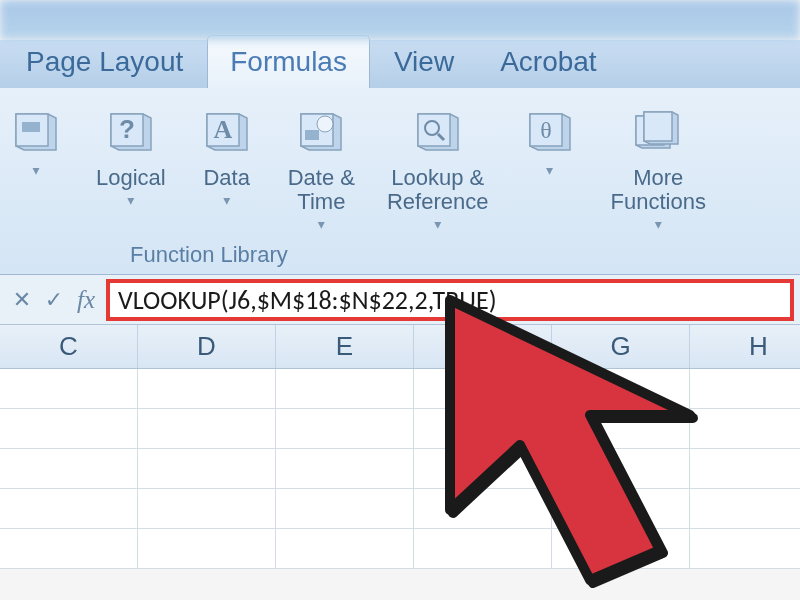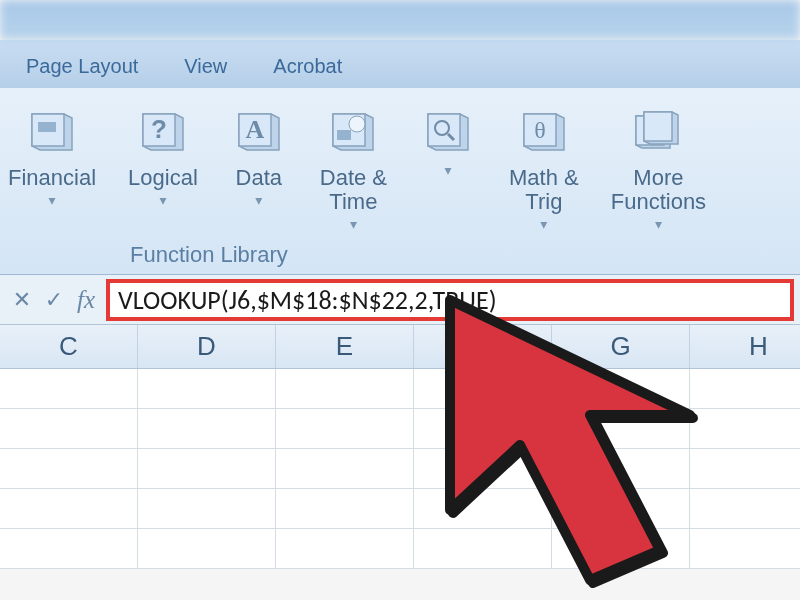--- a/index.html
+++ b/index.html
@@ -19,21 +19,21 @@
     .ribbon-tabs {
       display: flex;
       background: linear-gradient(to bottom, #c9ddf2, #b5cfe8);
       height: 48px;
       align-items: flex-end;
       padding: 0 4px;
     }
     .ribbon-tab {
       padding: 10px 22px;
       color: #3b6a9a;
-      font-size: 20px;
+      font-size: 28px;
       cursor: pointer;
       border-radius: 5px 5px 0 0;
       margin-right: 2px;
     }
     .ribbon-tab.active {
       background: linear-gradient(to bottom, #f5f9fd, #e8f1fa);
       color: #4a7bb5;
       border: 1px solid #9cb8d6;
       border-bottom: none;
     }
@@ -158,36 +158,36 @@
       filter: drop-shadow(3px 3px 0px #1a1a1a);
     }
   </style>
 </head>
 <body>
 
 <div class="blur-top"></div>
 
 <div class="ribbon-tabs">
   <div class="ribbon-tab">Page Layout</div>
+  <div class="ribbon-tab active">Formulas</div>
   <div class="ribbon-tab">View</div>
   <div class="ribbon-tab">Acrobat</div>
 </div>
 
 <div class="ribbon-panel">
   <div class="ribbon-group">
 
     <div class="ribbon-button" style="min-width:70px;padding-left:0">
       <div class="book-icon">
         <svg viewBox="0 0 56 56">
             <path d="M8 10 L40 10 L48 14 L48 46 L16 46 L8 42 Z" fill="#b8d0e8" stroke="#7a96b2" stroke-width="1.5"></path>
             <path d="M8 10 L40 10 L40 42 L8 42 Z" fill="#d8e8f8" stroke="#7a96b2" stroke-width="1.5"></path>
             <rect x="14" y="18" width="18" height="10" fill="#88a8c8"></rect>
           </svg>
       </div>
-      <span class="label"><span>Financial</span></span>
       <span class="dropdown-caret">▾</span>
     </div>
 
     <div class="ribbon-button">
       <div class="book-icon">
         <svg viewBox="0 0 56 56">
             <path d="M8 10 L40 10 L48 14 L48 46 L16 46 L8 42 Z" fill="#b8d0e8" stroke="#7a96b2" stroke-width="1.5"></path>
             <path d="M8 10 L40 10 L40 42 L8 42 Z" fill="#d8e8f8" stroke="#7a96b2" stroke-width="1.5"></path>
             <text x="24" y="34" font-size="26" font-weight="bold" fill="#5a7a9a" text-anchor="middle">?</text>
           </svg>
@@ -224,33 +224,33 @@
 
     <div class="ribbon-button">
       <div class="book-icon">
         <svg viewBox="0 0 56 56">
             <path d="M8 10 L40 10 L48 14 L48 46 L16 46 L8 42 Z" fill="#b8d0e8" stroke="#7a96b2" stroke-width="1.5"></path>
             <path d="M8 10 L40 10 L40 42 L8 42 Z" fill="#d8e8f8" stroke="#7a96b2" stroke-width="1.5"></path>
             <circle cx="22" cy="24" r="7" fill="none" stroke="#5a7a9a" stroke-width="2"></circle>
             <line x1="28" y1="30" x2="34" y2="36" stroke="#5a7a9a" stroke-width="3"></line>
           </svg>
       </div>
+      <span class="label" style="white-space:pre-line">Lookup &amp;
+Reference</span>
       <span class="dropdown-caret">▾</span>
     </div>
 
     <div class="ribbon-button">
       <div class="book-icon">
         <svg viewBox="0 0 56 56">
             <path d="M8 10 L40 10 L48 14 L48 46 L16 46 L8 42 Z" fill="#b8d0e8" stroke="#7a96b2" stroke-width="1.5"></path>
             <path d="M8 10 L40 10 L40 42 L8 42 Z" fill="#d8e8f8" stroke="#7a96b2" stroke-width="1.5"></path>
             <text x="24" y="34" font-size="24" fill="#5a7a9a" text-anchor="middle" font-family="serif">θ</text>
           </svg>
       </div>
-      <span class="label" style="white-space:pre-line">Math &amp;
-Trig</span>
       <span class="dropdown-caret">▾</span>
     </div>
 
     <div class="ribbon-button">
       <div class="book-icon">
         <svg viewBox="0 0 56 56">
             <path d="M6 12 L34 12 L40 15 L40 44 L12 44 L6 41 Z" fill="#b8d0e8" stroke="#7a96b2" stroke-width="1.5"></path>
             <path d="M6 12 L34 12 L34 41 L6 41 Z" fill="#d8e8f8" stroke="#7a96b2" stroke-width="1.5"></path>
             <path d="M14 8 L42 8 L48 11 L48 40 L20 40 L14 37 Z" fill="#b8d0e8" stroke="#7a96b2" stroke-width="1.5"></path>
             <path d="M14 8 L42 8 L42 37 L14 37 Z" fill="#d8e8f8" stroke="#7a96b2" stroke-width="1.5"></path>

